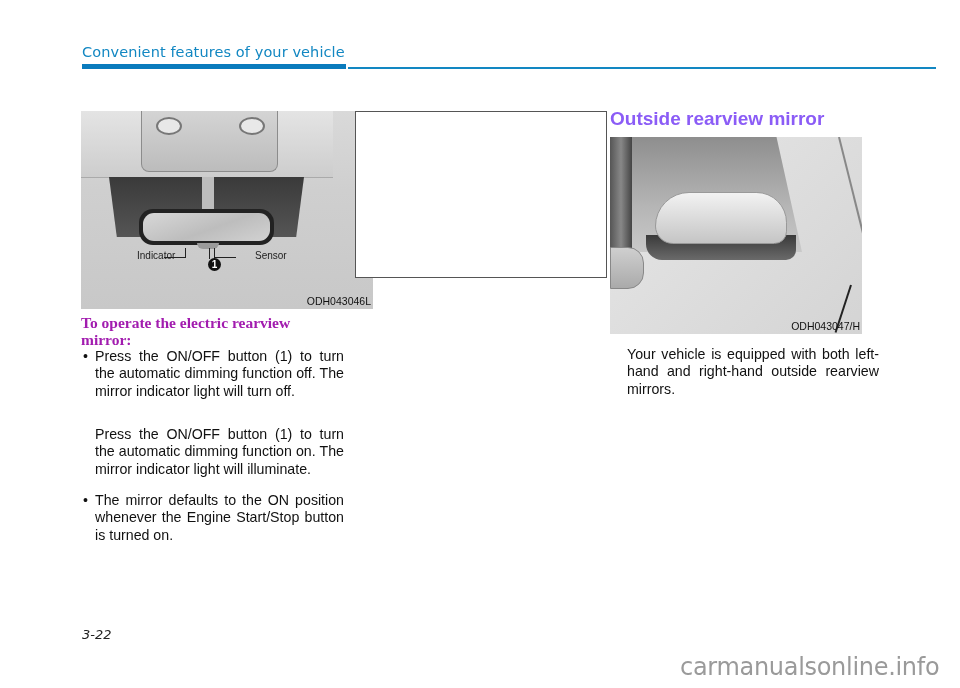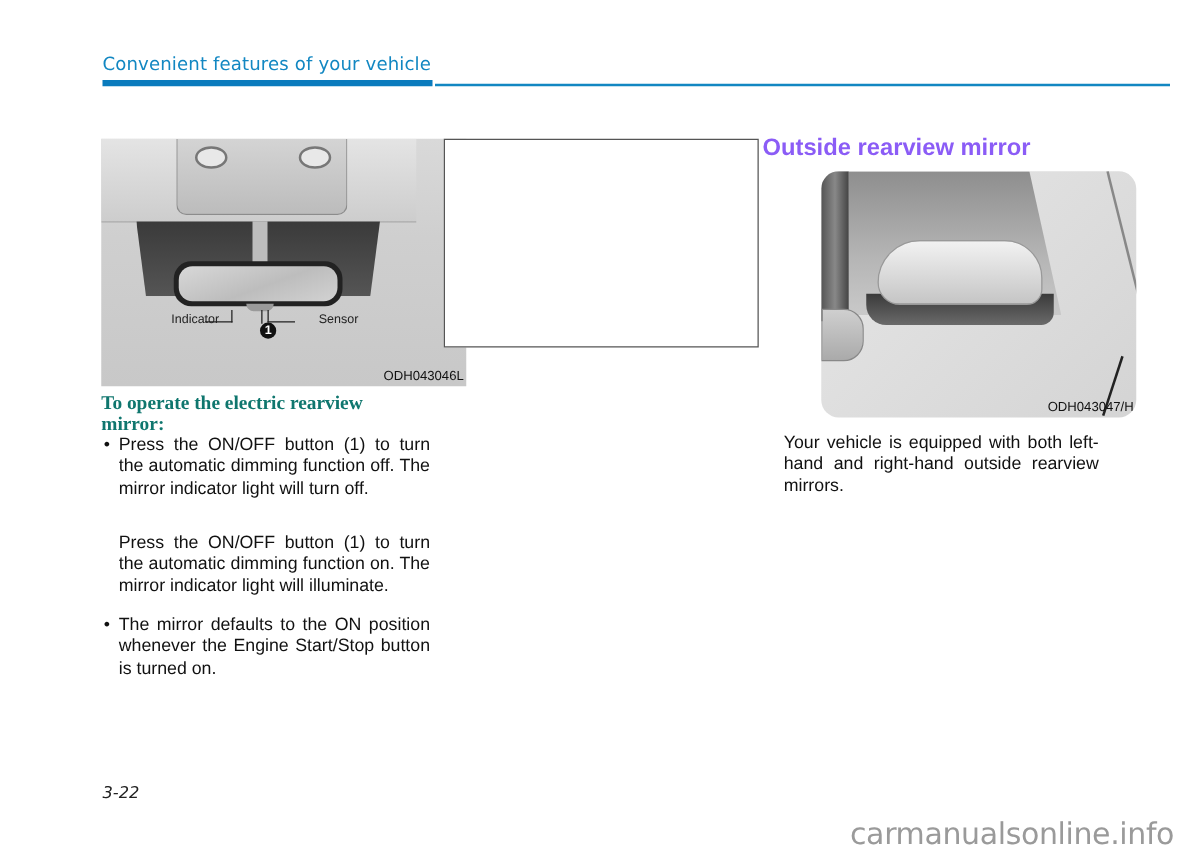--- a/index.html
+++ b/index.html
@@ -18,38 +18,38 @@
   .lamp { position:absolute; top:6px; width:22px; height:14px; border-radius:50%; border:2px solid #777; background:#e8e8e8; }
   .roof-dark { position:absolute; left:28px; top:66px; width:195px; height:60px; background:linear-gradient(#3a3a3a,#555); clip-path:polygon(0 0,100% 0,96% 100%,4% 100%); }
   .stem { position:absolute; left:121px; top:66px; width:12px; height:46px; background:#bdbdbd; }
   .mirror { position:absolute; left:58px; top:98px; width:135px; height:36px; border-radius:14px; background:#222; }
   .mirror-glass { position:absolute; left:4px; top:4px; right:4px; bottom:4px; border-radius:11px; background:linear-gradient(160deg,#d8d8d8,#bdbdbd 55%,#d2d2d2); }
   .mirror-base { position:absolute; left:116px; top:132px; width:22px; height:6px; background:#9a9a9a; border-radius:0 0 6px 6px; }
   .callout-line { position:absolute; background:#222; }
   .lbl { position:absolute; font-size:10px; color:#222; }
   .num-badge { position:absolute; left:127px; top:147px; width:13px; height:13px; border-radius:50%; background:#111; color:#fff; font-size:10px; font-weight:bold; text-align:center; line-height:13px; }
 
-  .subhead { position:absolute; left:81px; top:314px; width:260px; font-family:"Liberation Serif", serif; font-weight:bold; font-size:15.5px; line-height:17px; color:#0f766e; }
+  .subhead { position:absolute; left:81px; top:314px; width:260px; font-family:"Liberation Serif", serif; font-weight:bold; font-size:15.5px; line-height:17px; color:#a21caf; }
   .body-text { font-family:"Liberation Sans", sans-serif; font-size:14.2px; line-height:17.3px; color:#111; text-align:justify; }
   .bullet { position:absolute; left:81px; width:263px; }
   .bullet .dot { position:absolute; left:2px; top:0; }
   .bullet .txt { margin-left:14px; }
   .para { position:absolute; left:95px; width:249px; }
 
   
   .caution { position:absolute; left:355px; top:111px; width:250px; height:165px; border:1px solid #555; background:#fff; }
   .caution-head { height:32px; background:#d6d6d6; border-bottom:1px solid #555; position:relative; }
   .caution-icon { position:absolute; left:9px; top:6px; }
   .caution-title { position:absolute; left:34px; top:8px; font-weight:bold; font-size:16px; color:#111; }
   .caution-body { padding:9px 8px 0 8px; font-weight:bold; font-size:14px; line-height:17.3px; text-align:justify; color:#111; }
 
   .h2 { position:absolute; left:610px; top:108px; font-weight:bold; font-size:19px; color:#8b5cf6; }
 
   
-  #fig2 { left:657px; top:137px; width:252px; height:197px; background:linear-gradient(135deg,#e7e7e7,#d4d4d4);border-radius:14px; }
+  #fig2 { left:610px; top:137px; width:252px; height:197px; background:linear-gradient(135deg,#e7e7e7,#d4d4d4); }
   .win { position:absolute; left:22px; top:0; width:170px; height:115px; background:linear-gradient(#8e8e8e,#b5b5b5 60%,#c9c9c9); clip-path:polygon(0 0,85% 0,100% 100%,0 100%); }
   .pillar { position:absolute; left:0; top:0; width:22px; height:120px; background:linear-gradient(90deg,#555,#888,#444); }
   .mirror-cap { position:absolute; left:45px; top:55px; width:130px; height:50px; border-radius:38px 34px 14px 20px; background:linear-gradient(#f2f2f2,#c5c5c5); border:1px solid #999; }
   .mirror-lower { position:absolute; left:36px; top:98px; width:150px; height:25px; background:linear-gradient(#3a3a3a,#6a6a6a); border-radius:0 0 10px 16px; }
   .handle { position:absolute; left:0; top:110px; width:32px; height:40px; background:linear-gradient(#cfcfcf,#aaa); border-radius:0 16px 16px 0; border:1px solid #888; }
   .ap-line { position:absolute; width:2px; background:#222; }
 
   .right-text { position:absolute; left:627px; top:346px; width:252px; }
 
   .page-num { position:absolute; left:82px; top:627px; font-family:"DejaVu Sans", sans-serif; font-size:13px; color:#222;font-style:italic; }

